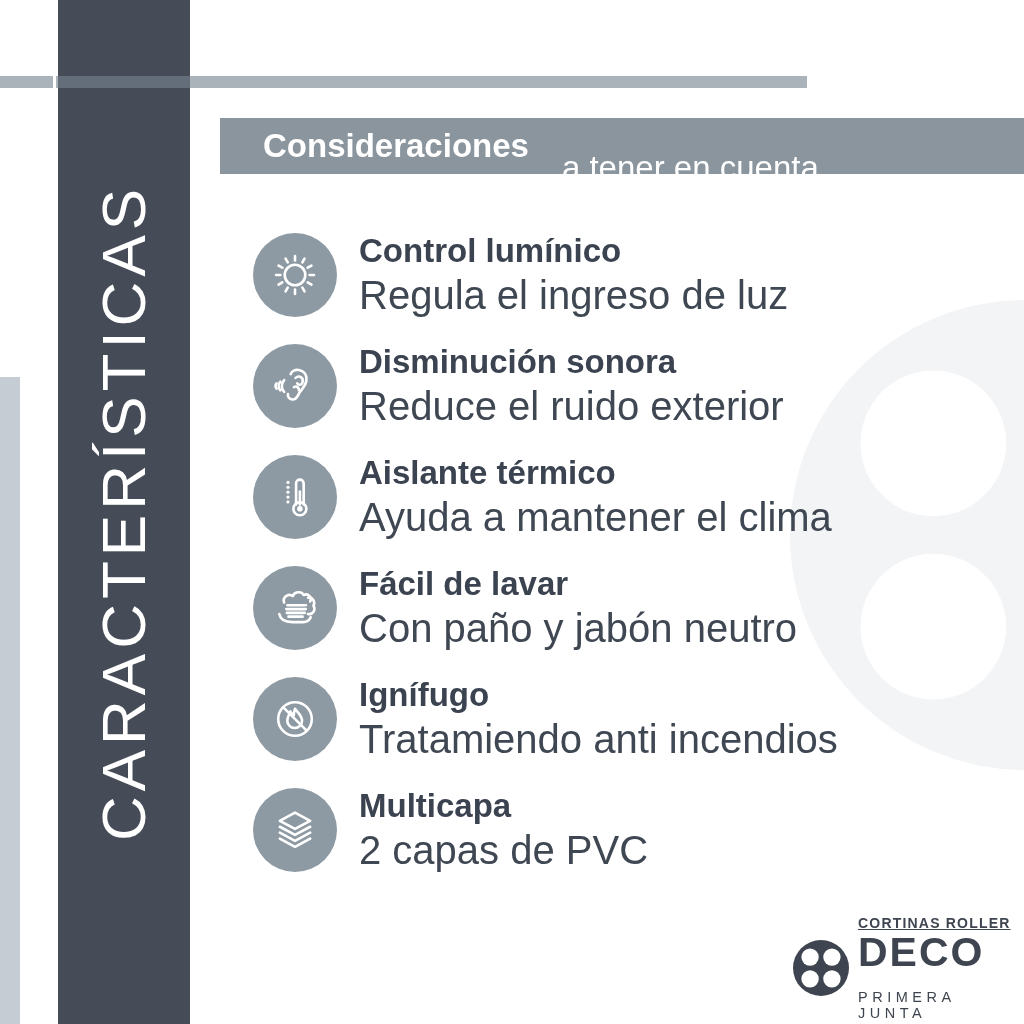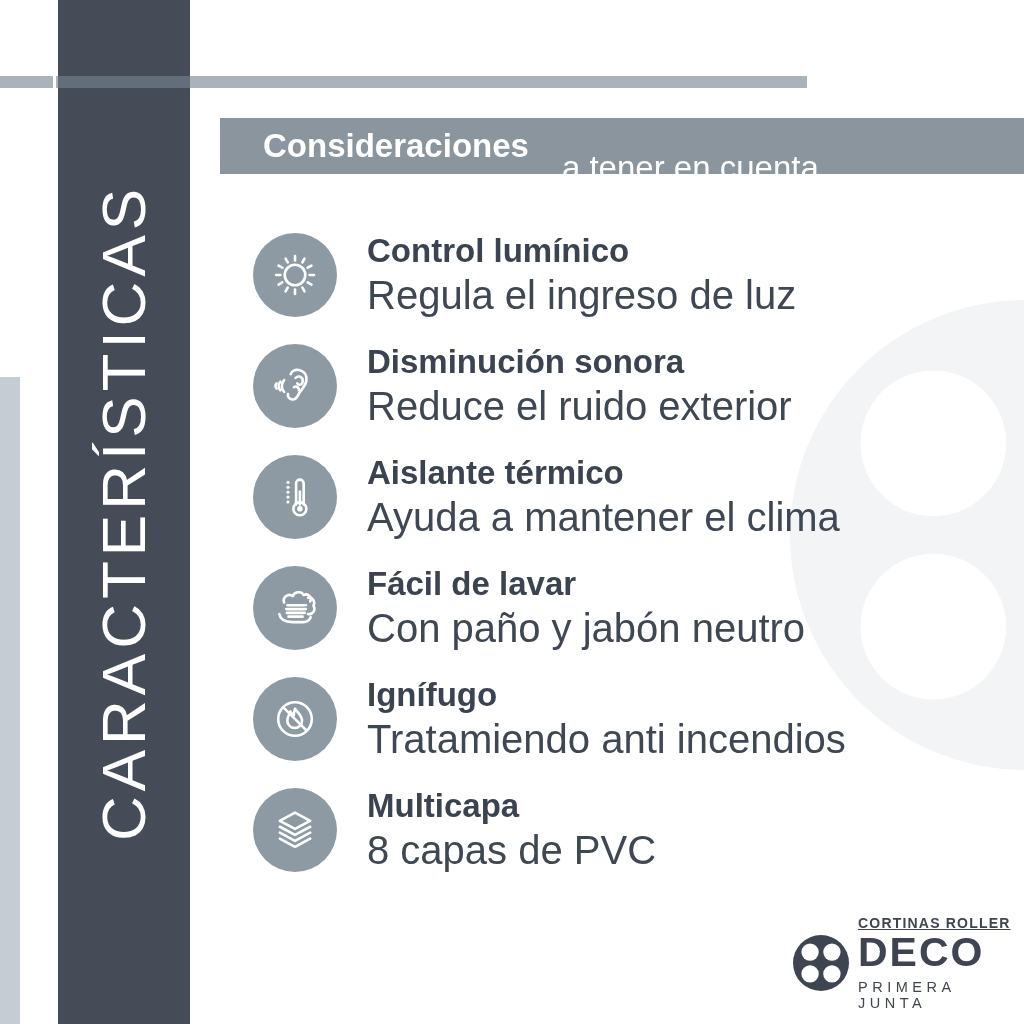--- a/index.html
+++ b/index.html
@@ -24,30 +24,30 @@
   .header-bar .bold{font-weight:700;color:#ffffff;font-size:33px;}
   .header-bar .light{font-weight:300;color:#ffffff;font-size:33px;margin-top:44px;}
   
   .watermark{position:absolute;left:790px;top:300px;width:470px;height:470px;z-index:0;}
   
   .features{position:absolute;left:253px;top:233px;display:flex;flex-direction:column;gap:27px;z-index:1;}
   .feature-row{display:flex;align-items:center;height:84px;}
   .icon-circle{width:84px;height:84px;border-radius:50%;background:#8e9aa3;flex:0 0 84px;
     display:flex;align-items:center;justify-content:center;}
   .icon-circle svg{display:block;}
-  .feature-text{margin-left:30px;display:flex;flex-direction:column;justify-content:center;}
+  .feature-text{margin-left:22px;display:flex;flex-direction:column;justify-content:center;}
   .feature-title{font-size:33px;font-weight:700;color:#3b4350;line-height:1.15;}
   .feature-sub{font-size:40px;font-weight:300;color:#3f4753;line-height:1.15;margin-top:2px;}
   
   .brand{position:absolute;left:793px;top:915px;display:flex;align-items:center;z-index:1;}
   .brand-mark{width:56px;height:56px;flex:0 0 56px;}
   .brand-text{margin-left:9px;display:flex;flex-direction:column;align-items:flex-start;color:#3e4550;}
   .brand-line1{font-size:14px;font-weight:700;letter-spacing:1.2px;text-decoration:underline;}
   .brand-name{font-size:41px;font-weight:700;letter-spacing:2px;line-height:1;margin-top:1px;}
-  .brand-line2{font-size:14.5px;font-weight:400;letter-spacing:4.5px;margin-top:6px;}
+  .brand-line2{font-size:14.5px;font-weight:400;letter-spacing:4.5px;margin-top:16px;}
   .ic{stroke:#ffffff;fill:none;stroke-width:2.4;stroke-linecap:round;stroke-linejoin:round;}
 </style>
 </head>
 <body>
 
 <div class="canvas">
 
   <svg class="watermark" viewBox="-50 -50 100 100">
     <circle r="50" fill="#f3f4f6"></circle>
     <circle cx="-19.5" cy="-19.5" r="15.5" fill="#ffffff"></circle>
@@ -183,21 +183,21 @@
           <g class="ic">
             <path d="M24 8 L38 15.5 L24 23 L10 15.5 Z"></path>
             <path d="M10 21 L24 28.5 L38 21"></path>
             <path d="M10 26.5 L24 34 L38 26.5"></path>
             <path d="M10 32 L24 39.5 L38 32"></path>
           </g>
         </svg>
       </div>
       <div class="feature-text">
         <span class="feature-title">Multicapa</span>
-        <span class="feature-sub">8 capas de PVC</span>
+        <span class="feature-sub">2 capas de PVC</span>
       </div>
     </div>
 
   </div>
 
   <div class="brand">
     <svg class="brand-mark" viewBox="-50 -50 100 100">
       <circle r="50" fill="#3e4550"></circle>
       <circle cx="-19.5" cy="-19.5" r="15.5" fill="#ffffff"></circle>
       <circle cx="19.5" cy="-19.5" r="15.5" fill="#ffffff"></circle>

